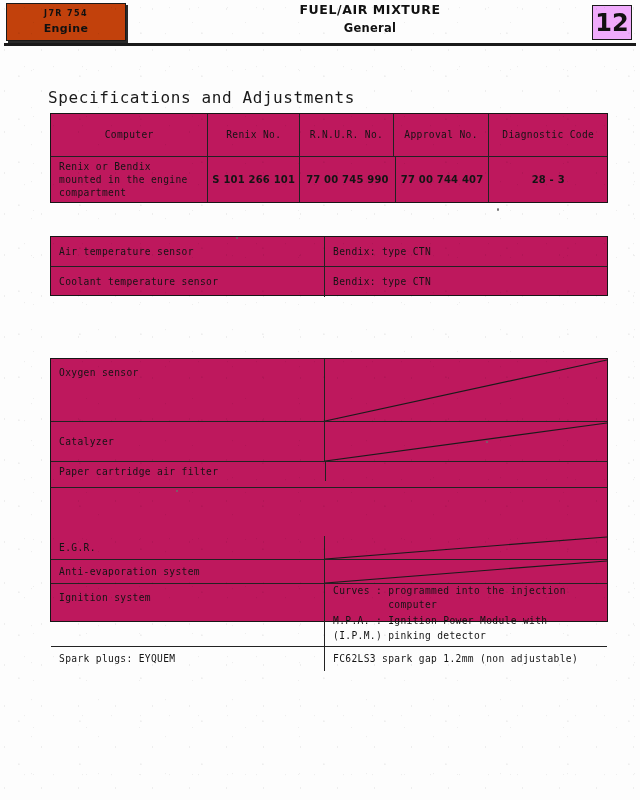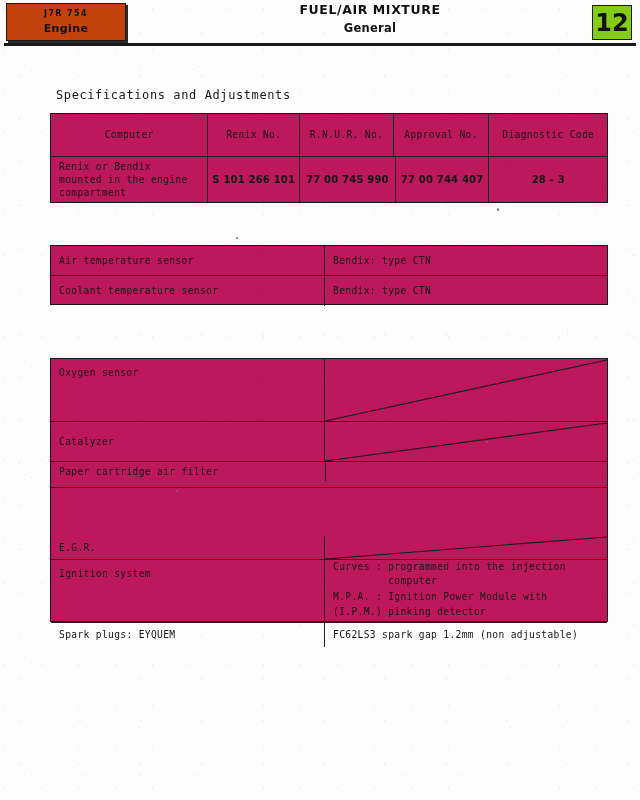--- a/index.html
+++ b/index.html
@@ -91,43 +91,43 @@
     margin-top: 4px;
     color: #111;
   }
 
   #chapter-box {
     position: absolute;
     left: 592px; top: 5px;
     width: 40px; height: 35px;
     border: 1.4px solid #1a1a1a;
     box-sizing: border-box;
-    background: #84cc16;
+    background: #f0abfc;
     display: flex;
     align-items: center;
     justify-content: center;
     font-family: "DejaVu Sans", "Liberation Sans", sans-serif;
     font-size: 24px;
     font-weight: 700;
     line-height: 1;
     color: #111;
   }
 
   #header-rule {
     position: absolute;
     left: 4px; top: 43px;
     width: 632px; height: 3px;
     background: #1a1a1a;
   }
 
   
   #section-heading {
     position: absolute;
-    left: 56px; top: 88px;
-    font-size: 12px;
+    left: 48px; top: 88px;
+    font-size: 16px;
     letter-spacing: .6px;
     color: #1a1a1a;
     white-space: nowrap;
   }
 
   
   .sheet-table {
     position: absolute;
     box-sizing: border-box;
     border: 1.5px solid #161616;
@@ -172,21 +172,21 @@
   #table-computer .hdr { height: 43px; }
   #table-computer .body { height: 45px; }
   #t1-c0 { width: 158px; }
   #t1-c1 { width: 92px; }
   #t1-c2 { width: 96px; }
   #t1-c3 { width: 94px; }
   #t1-c4 { width: 118px; }
 
   
   #table-sensors {
-    left: 50px; top: 245px;
+    left: 50px; top: 236px;
     width: 558px; height: 60px;
   }
   #table-sensors .trow { height: 30px; }
   .t2-c0 { width: 275px; }
   .t2-c1 { width: 283px; }
 
   
   #table-equipment {
     left: 50px; top: 358px;
     width: 558px; height: 264px;
@@ -340,20 +340,30 @@
       <div class="tcell t3-c0">
         <span class="ln">E.G.R.</span>
       </div>
       <div class="tcell t3-c1 lastcol">
         <svg class="diag" viewBox="0 0 283 24" preserveAspectRatio="none">
           <line x1="0" y1="24" x2="283" y2="1"></line>
         </svg>
       </div>
     </div>
 
+    <div class="trow" id="r-antievap">
+      <div class="tcell t3-c0">
+        <span class="ln">Anti-evaporation system</span>
+      </div>
+      <div class="tcell t3-c1 lastcol">
+        <svg class="diag" viewBox="0 0 283 24" preserveAspectRatio="none">
+          <line x1="0" y1="24" x2="283" y2="1"></line>
+        </svg>
+      </div>
+    </div>
 
     <div class="trow" id="r-ignition">
       <div class="tcell t3-c0 top">
         <span class="ln">Ignition system</span>
       </div>
       <div class="tcell t3-c1 lastcol rightcol">
         <span class="ln">Curves : programmed into the injection</span>
         <span class="ln">         computer</span>
         <span class="gap"></span>
         <span class="ln">M.P.A. : Ignition Power Module with</span>

